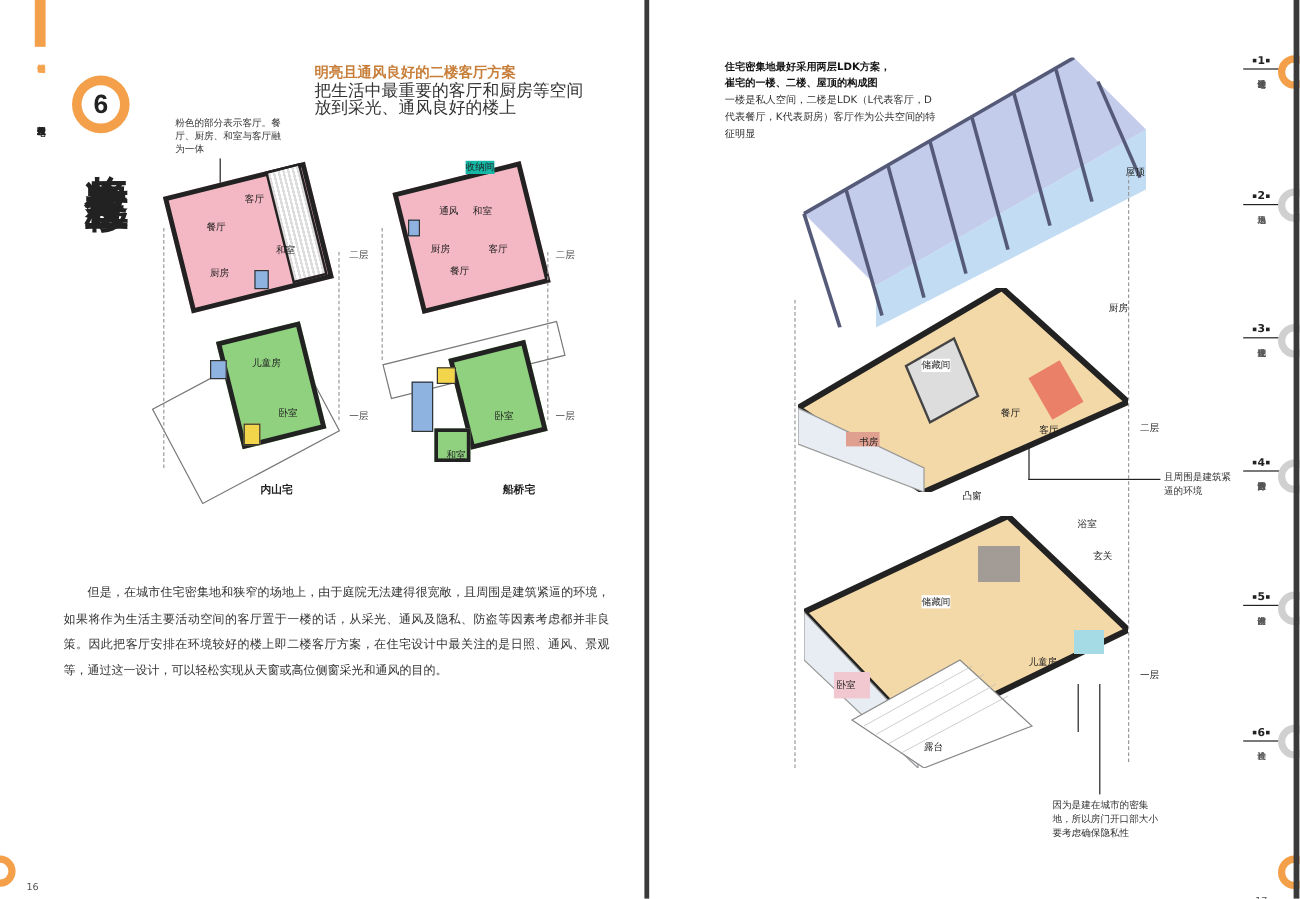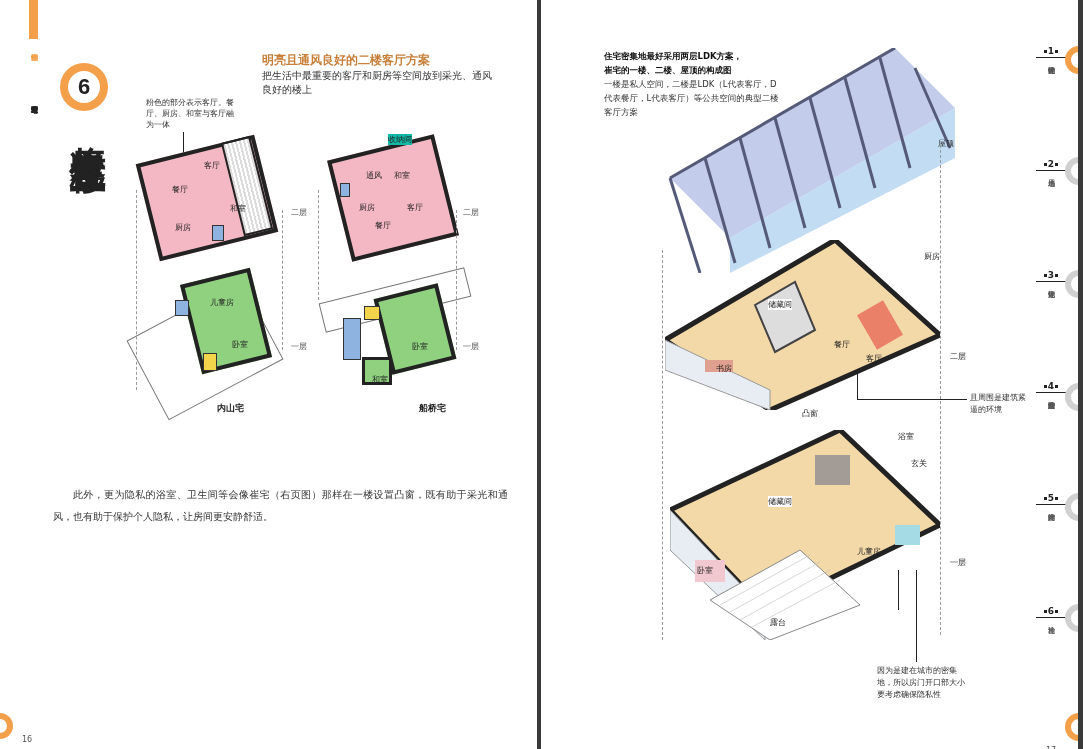--- a/index.html
+++ b/index.html
@@ -14,21 +14,21 @@
   
   .orange-tab { position: absolute; left: 29px; top: 0; width: 9px; height: 39px; background: #f4a04a; }
   .side-series { position: absolute; left: 30px; top: 48px; width: 8px; font-size: 7px; line-height: 8px; color: #f4a04a; writing-mode: vertical-rl; letter-spacing: 0px; }
   .side-subtitle { position: absolute; left: 30px; top: 100px; width: 8px; font-size: 7px; line-height: 8px; color: #222; font-weight: bold; writing-mode: vertical-rl; }
 
   .chapter-badge { position: absolute; left: 60px; top: 63px; width: 48px; height: 48px; border-radius: 50%; background: #f4a04a; display: flex; align-items: center; justify-content: center; }
   .chapter-badge-inner { width: 32px; height: 32px; border-radius: 50%; background: #fff; display: flex; align-items: center; justify-content: center; font-size: 22px; font-weight: bold; color: #222; font-family: "Liberation Sans", sans-serif; }
   .chapter-title { position: absolute; left: 63px; top: 118px; width: 44px; font-size: 36px; line-height: 37px; font-weight: bold; color: #222; writing-mode: vertical-rl; letter-spacing: 2px; }
 
   .heading-serif { position: absolute; left: 262px; top: 52px; font-family: "DejaVu Serif", "Liberation Serif", serif; font-size: 12px; font-weight: bold; color: #c87f3a; }
-  .heading-sub { position: absolute; left: 262px; top: 69px; width: 230px; font-size: 10px; line-height: 14px; color: #333; }
+  .heading-sub { position: absolute; left: 262px; top: 69px; width: 230px; font-size: 14px; line-height: 14px; color: #333; }
   .pink-note { position: absolute; left: 146px; top: 97px; width: 95px; font-size: 8px; line-height: 11px; color: #333; }
 
   
   .plan { position: absolute; border: 4px solid #222; }
   .pink { background: #f4b8c4; }
   .green { background: #8fd17e; }
   .blue { background: #8fb3e0; }
   .yellow { background: #f2d54a; }
   .room-label { position: absolute; font-size: 8px; color: #222; white-space: nowrap; }
   .dash-v { position: absolute; width: 0; border-left: 1px dashed #999; }
@@ -122,33 +122,33 @@
   </div>
   <span class="floor-tag" style="left:463px;top:341px;">一层</span>
   <span class="house-name" style="left:419px;top:402px;">船桥宅</span>
 
   <div class="dash-v" style="left:136px;top:190px;height:200px;"></div>
   <div class="dash-v" style="left:282px;top:210px;height:140px;"></div>
   <div class="dash-v" style="left:318px;top:190px;height:110px;"></div>
   <div class="dash-v" style="left:456px;top:210px;height:140px;"></div>
 
   <div class="body-text">
-    <p>此外，更为隐私的浴室、卫生间等会像崔宅（右页图）那样在一楼设置凸窗，既有助于采光和通风，也有助于保护个人隐私，让房间更安静舒适。</p>
+    <p>但是，在城市住宅密集地和狭窄的场地上，由于庭院无法建得很宽敞，且周围是建筑紧逼的环境，如果将作为生活主要活动空间的客厅置于一楼的话，从采光、通风及隐私、防盗等因素考虑都并非良策。因此把客厅安排在环境较好的楼上即二楼客厅方案，在住宅设计中最关注的是日照、通风、景观等，通过这一设计，可以轻松实现从天窗或高位侧窗采光和通风的目的。</p>
   </div>
 
   <div class="ring" style="left:-13px;top:713px;"></div>
   <span class="page-num" style="left:22px;top:725px;">16</span>
 </div>
 
 <div class="spine"></div>
 
 <div class="caption-right">
   <div class="bold">住宅密集地最好采用两层LDK方案，</div>
   <div class="bold">崔宅的一楼、二楼、屋顶的构成图</div>
-  <div>一楼是私人空间，二楼是LDK（L代表客厅，D代表餐厅，L代表客厅）等公共空间的典型二楼客厅方案</div>
+  <div>一楼是私人空间，二楼是LDK（L代表客厅，D代表餐厅，K代表厨房）客厅作为公共空间的特征明显</div>
 </div>
 
 <svg class="roof" viewBox="0 0 290 225">
   <polygon points="5,130 230,0 290,60 65,190" fill="#b9c3e6" opacity="0.85"></polygon>
   <polygon points="65,190 290,60 290,110 65,225" fill="#a8cdee" opacity="0.7"></polygon>
   <g stroke="#555a78" stroke-width="3" fill="none">
     <line x1="5" y1="130" x2="35" y2="225"></line>
       <line x1="40" y1="110" x2="70" y2="215"></line>
     <line x1="75" y1="90" x2="105" y2="200"></line>
       <line x1="110" y1="70" x2="140" y2="180"></line>

